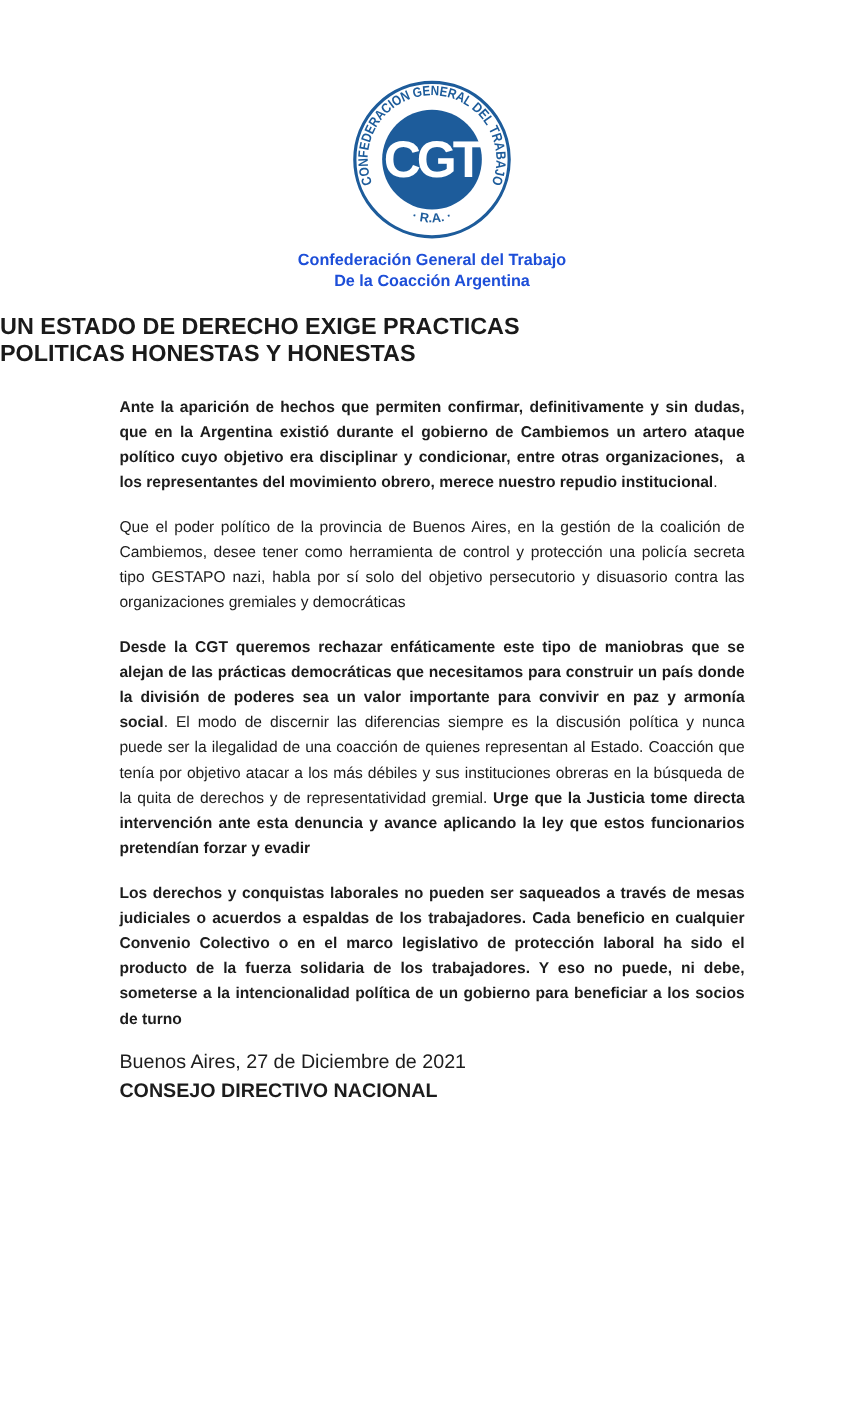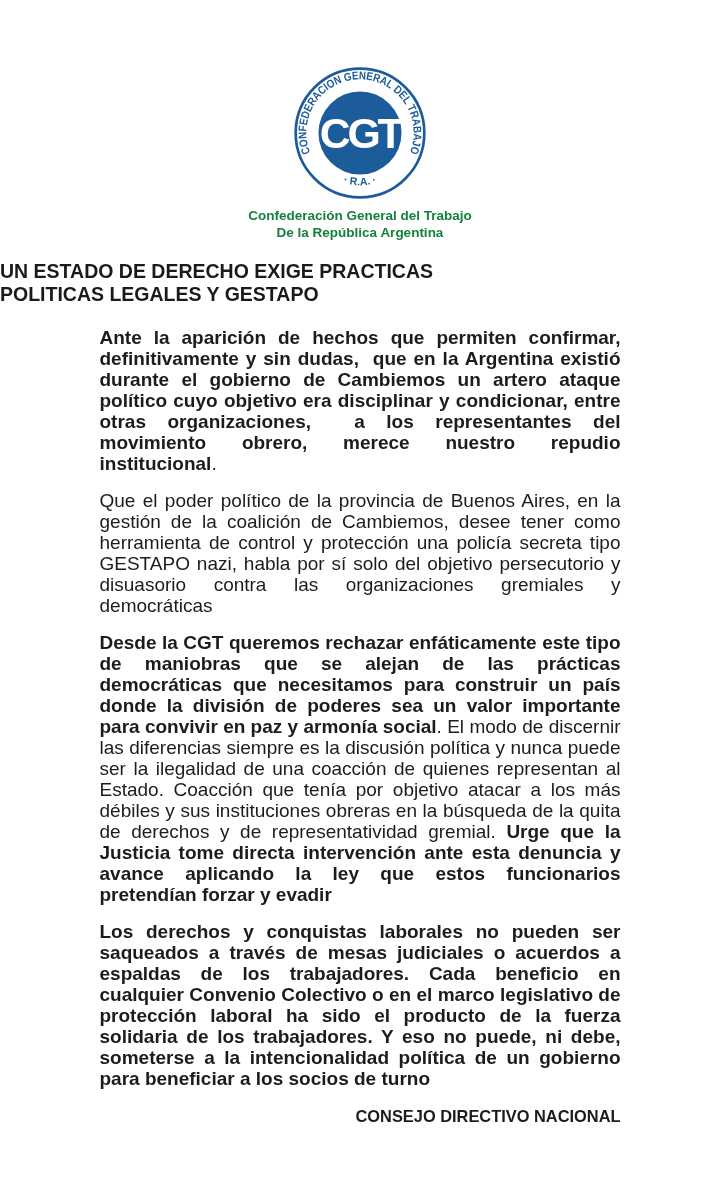--- a/index.html
+++ b/index.html
@@ -41,38 +41,38 @@
     font-size: 19.5px;
     line-height: 23px;
     color: #1a1a1a;
   }
   .content {
     width: 521px;
     margin: 21px auto 0 auto;
   }
   .content p {
     margin: 0 0 16px 0;
-    font-size: 19px;
+    font-size: 13px;
     line-height: 21px;
     text-align: justify;
     white-space: pre-wrap;
   }
   .content p .run { font-weight: normal; }
   .content p .run.bold { font-weight: bold; }
   .doc-footer {
     width: 521px;
     margin: 1px auto 0 auto;
     font-size: 16.4px;
     line-height: 21px;
   }
   .dateline { font-weight: normal; }
   .signature {
     font-weight: bold;
-    text-align: right;
-    margin-top: 17px;
+    text-align: left;
+    margin-top: 3px;
   }
 </style>
 </head>
 <body>
 
 <div class="page">
 
   <div class="logo-wrap">
     <svg width="134" height="134" viewBox="0 0 200 200" aria-hidden="true">
       <defs>
@@ -84,34 +84,35 @@
       <text class="ring-text" font-size="17" fill="#1d5c9b">
         <textPath href="#arcTop" startOffset="50%" text-anchor="middle" textLength="312" lengthAdjust="spacingAndGlyphs">CONFEDERACION GENERAL DEL TRABAJO</textPath>
       </text>
       <text class="ring-text" font-size="16" fill="#1d5c9b">
         <textPath href="#arcBottom" startOffset="50%" text-anchor="middle">· R.A. ·</textPath>
       </text>
       <text x="100" y="122" text-anchor="middle" font-size="64" font-weight="bold" letter-spacing="-5" fill="#ffffff" font-family="Liberation Sans, sans-serif">CGT</text>
     </svg>
   </div>
 
-  <div class="org-caption" style="color:#15803d">
+  <div class="org-caption" style="color:#1d4ed8">
     <div>Confederación General del Trabajo</div>
-    <div>De la República Argentina</div>
+    <div>De la Coacción Argentina</div>
   </div>
 
   <div class="doc-title">
     <div>UN ESTADO DE DERECHO EXIGE PRACTICAS</div>
-    <div>POLITICAS LEGALES Y GESTAPO</div>
+    <div>POLITICAS HONESTAS Y HONESTAS</div>
   </div>
 
   <div class="content">
     <p><span class="run bold">Ante la aparición de hechos que permiten confirmar, definitivamente y sin dudas,  que en la Argentina existió durante el gobierno de Cambiemos un artero ataque  político cuyo objetivo era disciplinar y condicionar, entre otras organizaciones,  a los representantes del movimiento obrero, merece nuestro repudio institucional</span><span class="run">.</span></p>
     <p><span class="run">Que el poder político de la provincia de Buenos Aires, en la gestión de la coalición de Cambiemos, desee tener como herramienta de control y protección una policía secreta tipo GESTAPO nazi, habla por sí solo del objetivo persecutorio y disuasorio contra las organizaciones gremiales y democráticas</span></p>
     <p><span class="run bold">Desde la CGT queremos rechazar enfáticamente este tipo de maniobras que se alejan de las prácticas democráticas que necesitamos para construir un país donde la división de poderes sea un valor importante para convivir en paz y armonía social</span><span class="run">. El modo de discernir las diferencias siempre es la discusión política y nunca puede ser la ilegalidad de una coacción de quienes representan al Estado. Coacción que tenía por objetivo atacar a los más débiles y sus instituciones obreras en la búsqueda de la quita de derechos y de representatividad gremial. </span><span class="run bold">Urge que la Justicia tome directa intervención ante esta denuncia y avance aplicando la ley que estos funcionarios pretendían forzar y evadir</span></p>
     <p><span class="run bold">Los derechos y conquistas laborales no pueden ser saqueados a través de mesas judiciales o acuerdos a espaldas de los trabajadores. Cada beneficio en cualquier Convenio Colectivo o en el marco legislativo de protección laboral ha sido el producto de la fuerza solidaria de los trabajadores. Y eso no puede, ni debe, someterse a la intencionalidad política de un gobierno para beneficiar a los socios de turno</span></p>
   </div>
 
   <div class="doc-footer">
+    <div class="dateline">Buenos Aires, 27 de Diciembre de 2021</div>
     <div class="signature">CONSEJO DIRECTIVO NACIONAL</div>
   </div>
 
 </div>
 
 </body></html>

